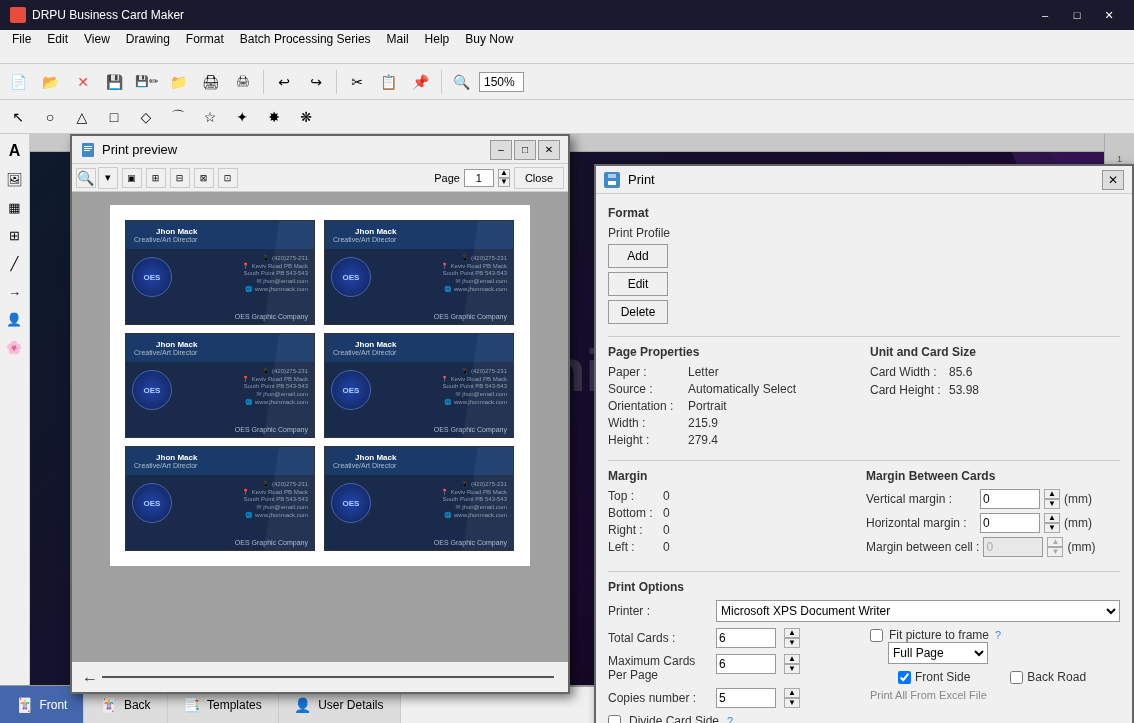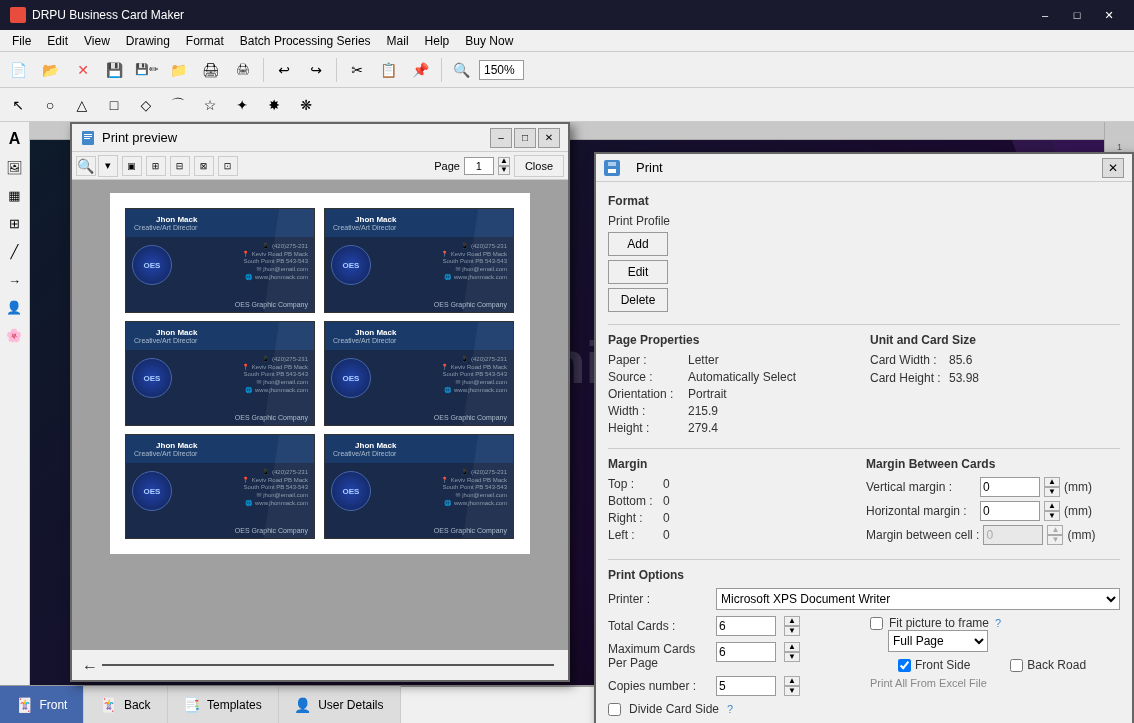--- a/index.html
+++ b/index.html
@@ -10,21 +10,21 @@
 
     
     .title-bar { background: #1a1a2e; color: white; height: 30px; display: flex; align-items: center; padding: 0 10px; justify-content: space-between; }
     .title-bar-left { display: flex; align-items: center; gap: 6px; }
     .title-bar-icon { width: 16px; height: 16px; background: #e74c3c; border-radius: 2px; }
     .title-bar-text { font-size: 12px; color: white; }
     .title-bar-controls { display: flex; gap: 2px; }
     .title-bar-btn { width: 30px; height: 20px; background: transparent; border: none; color: white; cursor: pointer; font-size: 11px; display: flex; align-items: center; justify-content: center; }
 
     
-    .menu-bar { background: #f0f0f0; height: 22px; display: flex; align-items: center; padding: 0 4px; border-bottom: 1px solid #ccc; }
+    .menu-bar { background: #f0f0f0; height: 34px; display: flex; align-items: flex-start; padding: 0 4px; border-bottom: 1px solid #ccc; }
     .menu-item { padding: 2px 8px; font-size: 12px; cursor: pointer; color: #000; }
 
     
     .toolbar { background: #f0f0f0; height: 36px; display: flex; align-items: center; padding: 2px 4px; border-bottom: 1px solid #ccc; gap: 2px; }
     .toolbar-btn { width: 30px; height: 28px; background: #f0f0f0; border: 1px solid transparent; cursor: pointer; display: flex; align-items: center; justify-content: center; font-size: 14px; }
     .toolbar-sep { width: 1px; height: 24px; background: #ccc; margin: 0 3px; }
     .toolbar-zoom { border: 1px solid #999; background: white; padding: 2px 4px; font-size: 12px; width: 45px; }
 
     
     .shape-toolbar { background: #f0f0f0; height: 34px; display: flex; align-items: center; padding: 2px 4px; border-bottom: 1px solid #ccc; gap: 4px; }
@@ -463,21 +463,21 @@
           <span class="scroll-arrow"></span>
         </div>
       </div>
 
       <button class="print-preview-btn" style="position:absolute;bottom:8px;left:560px;height:26px;padding:0 14px;font-size:12px;border-radius:2px;cursor:pointer;">Print Preview</button>
     </div>
 
     <div class="print-dialog">
 
       <div class="dialog-title-bar">
-        <div style="display:flex;align-items:center;gap:16px;">
+        <div style="display:flex;align-items:center;gap:8px;">
           <div class="dialog-title-icon">
             <svg width="14" height="14" viewBox="0 0 14 14">
                 <rect x="1" y="4" width="12" height="8" rx="1" fill="#4488cc"></rect>
                 <rect x="3" y="1" width="8" height="4" fill="#aaccee"></rect>
                 <rect x="3" y="8" width="8" height="4" fill="white"></rect>
               </svg>
           </div>
           <span class="dialog-title-text">Print</span>
         </div>
         <button class="dialog-close-btn">✕</button>

